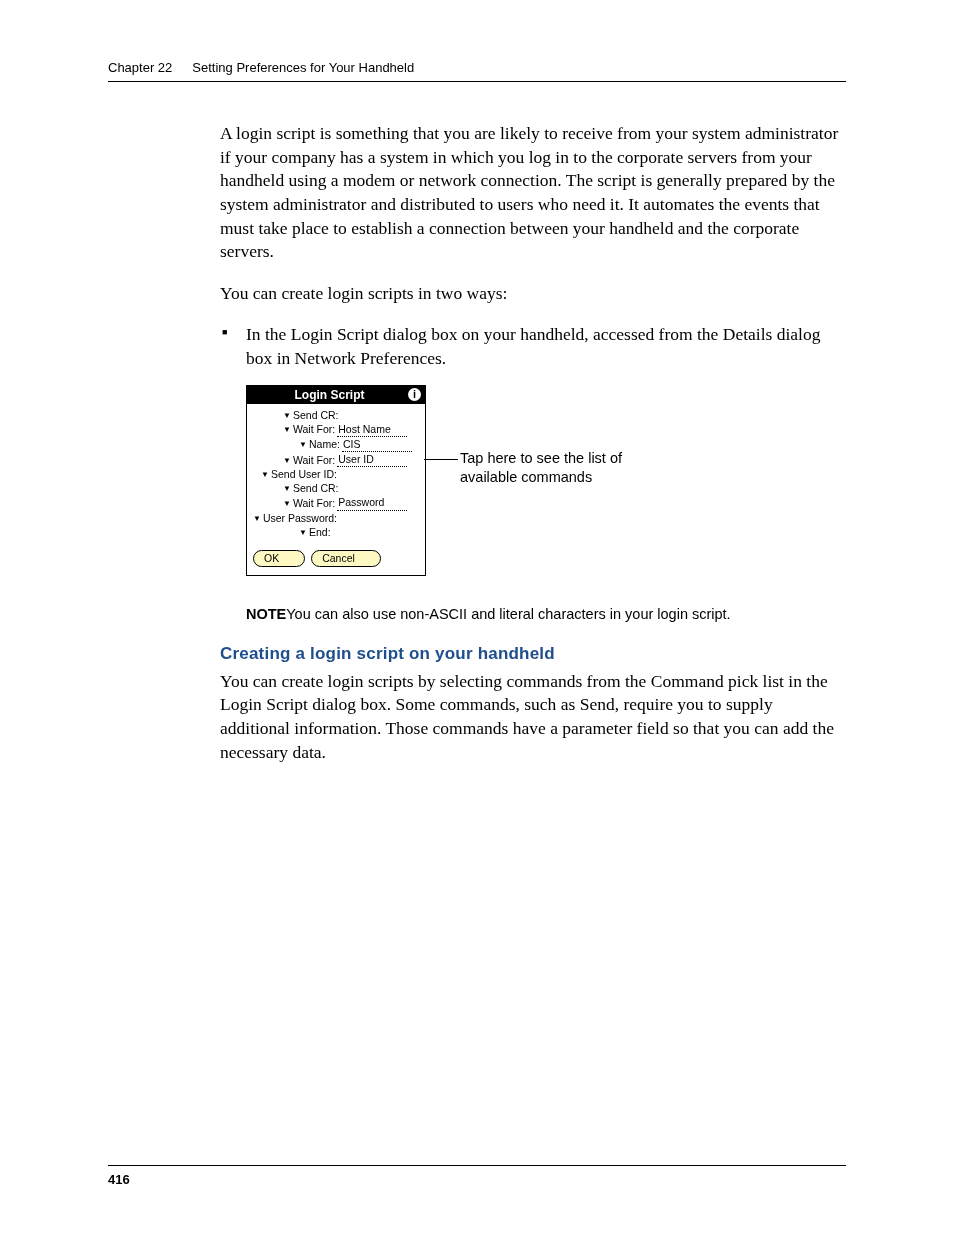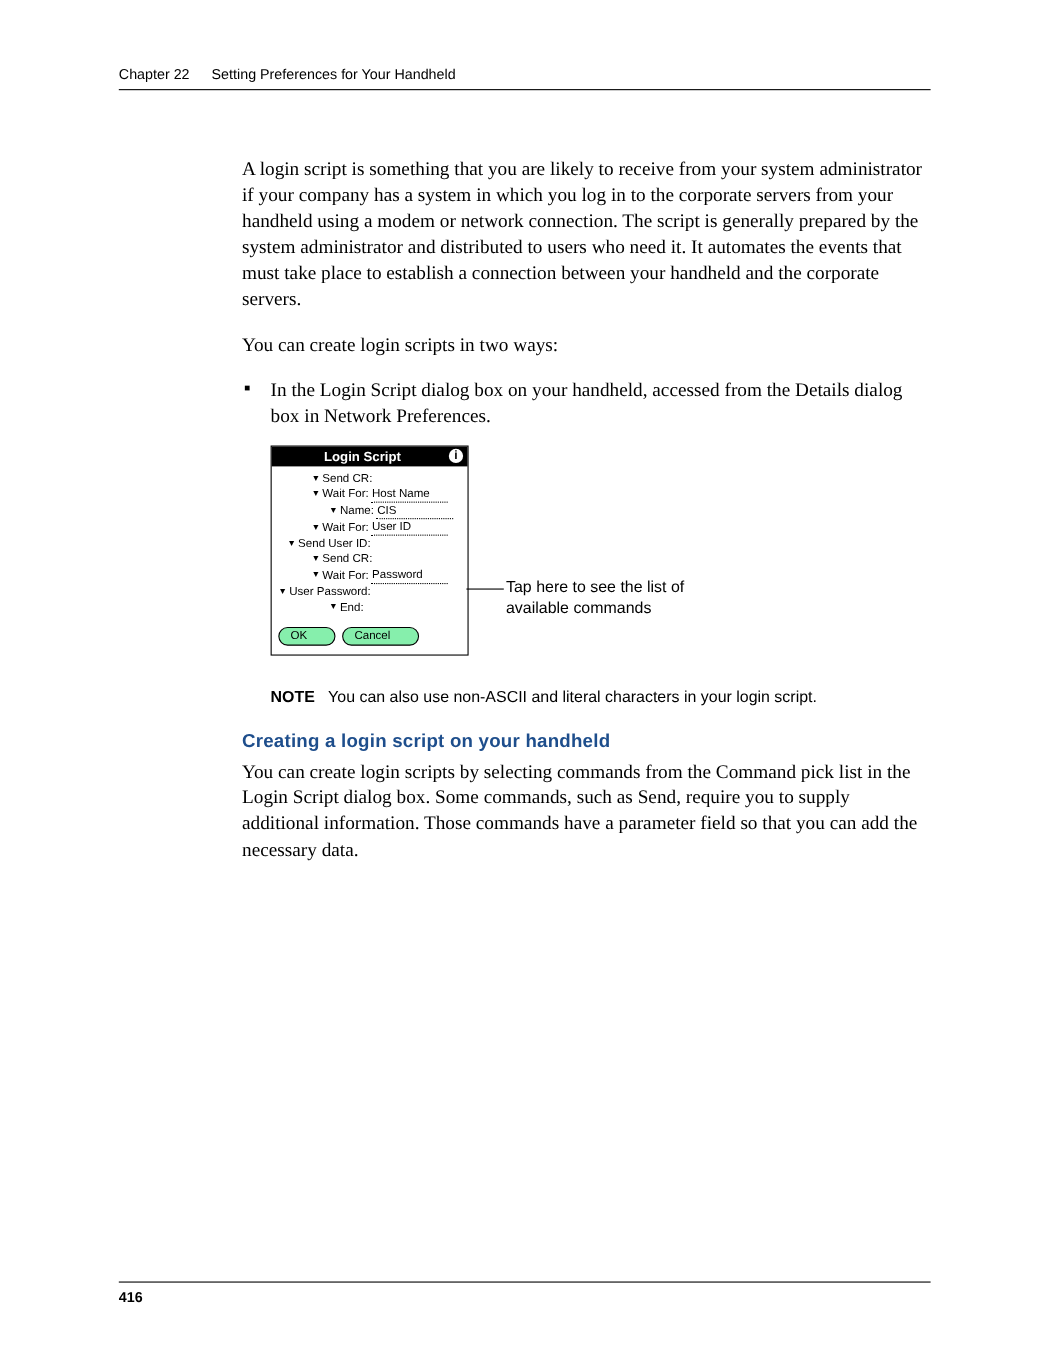--- a/index.html
+++ b/index.html
@@ -1,48 +1,48 @@
 <!DOCTYPE html>
 <html><head>
 <meta charset="utf-8">
 <style>
   * { box-sizing: border-box; margin: 0; padding: 0; }
   html, body { width: 954px; height: 1235px; background: #fff; font-family: Georgia, "Times New Roman", serif; color: #000; }
   .page { padding: 60px 108px 40px 108px; position: relative; height: 100%; }
-  .running-head { font-family: "Helvetica Neue", Helvetica, Arial, sans-serif; font-size: 13px; color: #000; padding-bottom: 6px; border-bottom: 1px solid #000; margin-bottom: 60px; }
+  .running-head { font-family: "Helvetica Neue", Helvetica, Arial, sans-serif; font-size: 13px; color: #000; padding-bottom: 6px; border-bottom: 1px solid #000; margin-bottom: 40px; }
   .running-head .sep { margin: 0 10px; }
   .content { margin-left: 112px; }
   .h3 { font-family: "Helvetica Neue", Helvetica, Arial, sans-serif; font-weight: 700; color: #1e4e8c; font-size: 17px; letter-spacing: .2px; margin-bottom: 6px; }
   .para { font-size: 17.5px; line-height: 1.35; margin-bottom: 18px; font-family: "Palatino Linotype", Palatino, Georgia, serif; }
   ul.bullets { list-style: none; margin: 0 0 8px 0; }
   ul.bullets > li { position: relative; padding-left: 26px; font-size: 17.5px; line-height: 1.35; margin-bottom: 14px; font-family: "Palatino Linotype", Palatino, Georgia, serif; }
   ul.bullets > li::before { content: "■"; position: absolute; left: 2px; top: 3px; font-size: 9px; }
   .figure-row { display: flex; align-items: flex-start; gap: 34px; margin: 10px 0 30px 26px; }
-  .callout { font-family: "Helvetica Neue", Helvetica, Arial, sans-serif; font-size: 14.5px; line-height: 1.35; margin-top: 120px; position: relative; }
+  .callout { font-family: "Helvetica Neue", Helvetica, Arial, sans-serif; font-size: 14.5px; line-height: 1.35; margin-top: 64px; position: relative; }
   .callout::before { content: ""; position: absolute; left: -36px; top: 10px; width: 34px; height: 1px; background: #000; }
   .note { font-family: "Helvetica Neue", Helvetica, Arial, sans-serif; font-size: 14.5px; margin: 10px 0 22px 26px; }
-  .note-label { font-weight: 700; margin-right: 12px; }
+  .note-label { font-weight: 700; margin-right: 0; }
   .pageno { font-family: "Helvetica Neue", Helvetica, Arial, sans-serif; font-weight: 700; font-size: 13px; position: absolute; left: 108px; bottom: 48px; border-top: 1px solid #000; width: 738px; padding-top: 6px; }
 
   
   .device { width: 180px; border: 1px solid #000; background: #fff; font-family: "Helvetica Neue", Helvetica, Arial, sans-serif; }
   .device-title { background: #000; color: #fff; font-weight: 700; text-align: center; font-size: 12px; padding: 2px 4px; display: flex; align-items: center; justify-content: flex-end; }
   .device-title .t { flex: 1; text-align: center; }
   .device-title .info { width: 13px; height: 13px; border-radius: 50%; background: #fff; color: #000; font-weight: 900; font-size: 11px; line-height: 13px; text-align: center; }
   .device-body { padding: 4px 6px 2px 6px; font-size: 10.5px; line-height: 1.25; }
   .row { display: flex; align-items: center; margin: 1px 0; white-space: nowrap; }
   .lead { display: inline-block; text-align: right; }
   .w40 { width: 40px; }
   .w56 { width: 56px; }
   .w18 { width: 18px; }
   .tri { font-size: 8px; display: inline-block; transform: translateY(-1px); margin-right: 2px; }
   .dotted { border-bottom: 1px dotted #000; display: inline-block; min-width: 40px; padding: 0 1px; margin-left: 2px; }
   .dotted.wider { min-width: 70px; }
   .device-buttons { display: flex; gap: 6px; padding: 8px 6px 8px 6px; }
-  .pill { border: 1px solid #000; border-radius: 9px; font-size: 10.5px; padding: 0 25px 1px 10px; line-height: 14px; background: #86efac; font-family: "Helvetica Neue", Helvetica, Arial, sans-serif; text-align: right; }
+  .pill { border: 1px solid #000; border-radius: 9px; font-size: 10.5px; padding: 0 25px 1px 10px; line-height: 14px; background: #fef9c3; font-family: "Helvetica Neue", Helvetica, Arial, sans-serif; text-align: right; }
 </style>
 </head>
 <body>
 
 <div class="page">
   <div class="running-head">
     <span>Chapter 22</span><span class="sep"></span><span>Setting Preferences for Your Handheld</span>
   </div>
 
   <div class="content">

